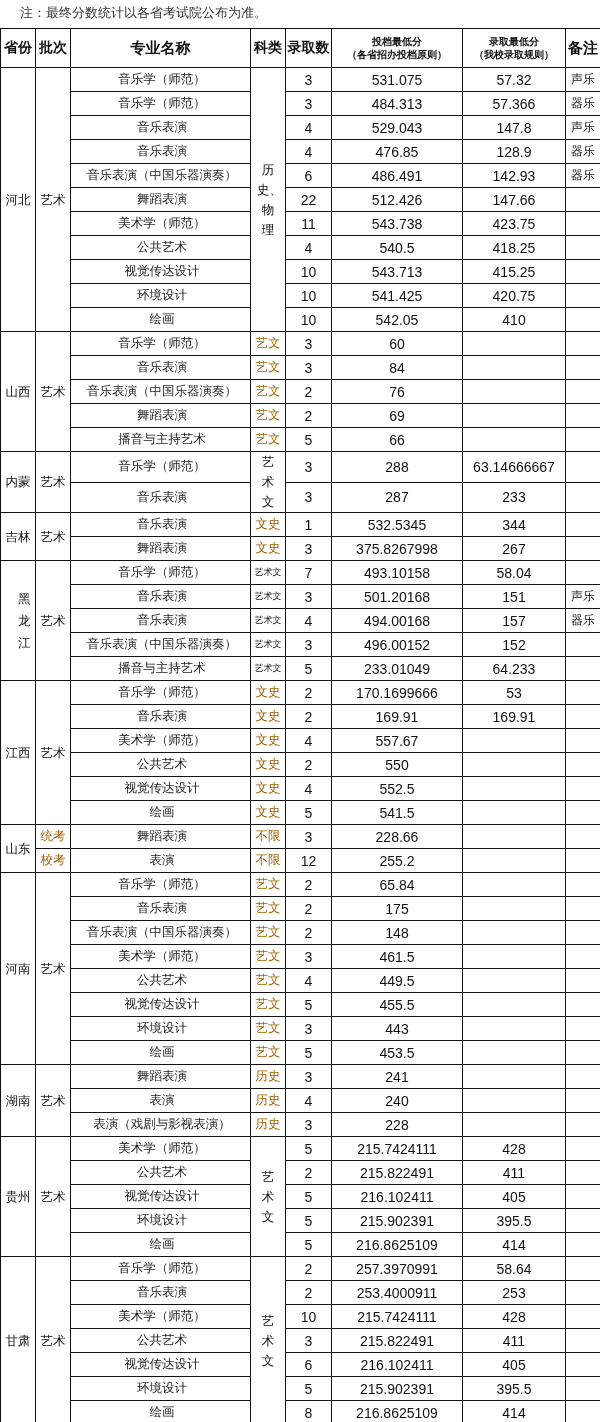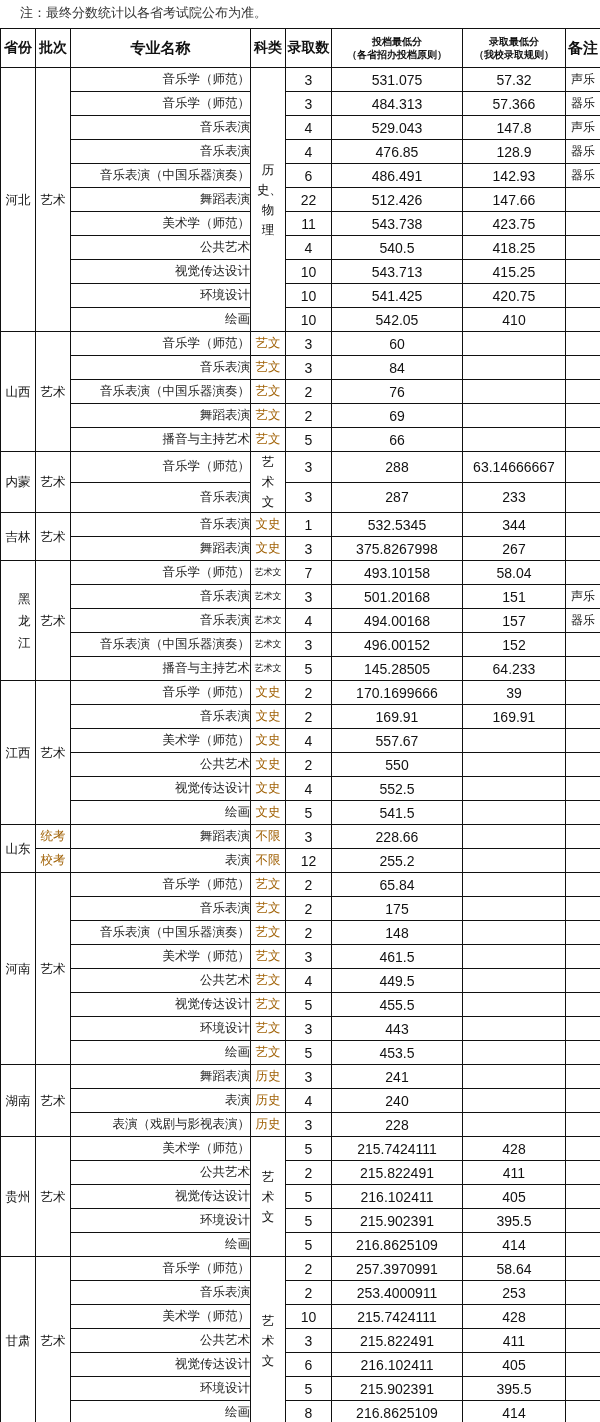--- a/index.html
+++ b/index.html
@@ -3,21 +3,21 @@
 <meta charset="utf-8">
 <style>
   html, body { margin:0; padding:0; background:#ffffff; }
   body { width:600px; height:1422px; overflow:hidden; position:relative; font-family:"DejaVu Serif","Liberation Serif",serif; color:#111; }
   .note { position:absolute; left:20px; top:4px; font-size:13px; color:#333; white-space:nowrap; }
   table { position:absolute; left:0; top:28px; width:600px; border-collapse:collapse; table-layout:fixed; }
   td, th { border:1.6px solid #111; padding:0; overflow:hidden; white-space:nowrap; }
   th { height:38px; font-weight:bold; font-size:14px; text-align:center; font-family:"DejaVu Sans","Liberation Sans",sans-serif; }
   th .sub { display:block; font-size:10px; line-height:13px; }
   td { height:23px; font-size:13px; }
-  td.major { text-align:right; padding-left:3px; font-size:12.5px; color:#222; }
+  td.major { text-align:center; padding-left:3px; font-size:12.5px; color:#222; }
   td.num { text-align:center; font-family:"Liberation Sans","DejaVu Sans",sans-serif; font-size:14px; }
   td.c { text-align:center; font-size:12.5px; color:#a16207; }
   td.cat-small { font-size:9px; text-align:center; }
   td.vert { text-align:center; white-space:normal; line-height:22px; font-size:12.5px; }
   td.remark { font-size:12px; text-align:center; }
 </style>
 </head>
 <body>
 
 <div class="note">注：最终分数统计以各省考试院公布为准。</div>
@@ -240,32 +240,32 @@
         <td class="cat-small">艺术文</td>
         <td class="num">3</td>
         <td class="num">496.00152</td>
         <td class="num">152</td>
         <td class="remark"></td>
       </tr>
       <tr>
         <td class="major">播音与主持艺术</td>
         <td class="cat-small">艺术文</td>
         <td class="num">5</td>
-        <td class="num">145.28505</td>
+        <td class="num">233.01049</td>
         <td class="num">64.233</td>
         <td class="remark"></td>
       </tr>
       <tr>
         <td class="vert" rowspan="6">江西</td>
         <td class="vert" rowspan="6">艺术</td>
         <td class="major">音乐学（师范）</td>
         <td class="c">文史</td>
         <td class="num">2</td>
         <td class="num">170.1699666</td>
-        <td class="num">39</td>
+        <td class="num">53</td>
         <td class="remark"></td>
       </tr>
       <tr>
         <td class="major">音乐表演</td>
         <td class="c">文史</td>
         <td class="num">2</td>
         <td class="num">169.91</td>
         <td class="num">169.91</td>
         <td class="remark"></td>
       </tr>

